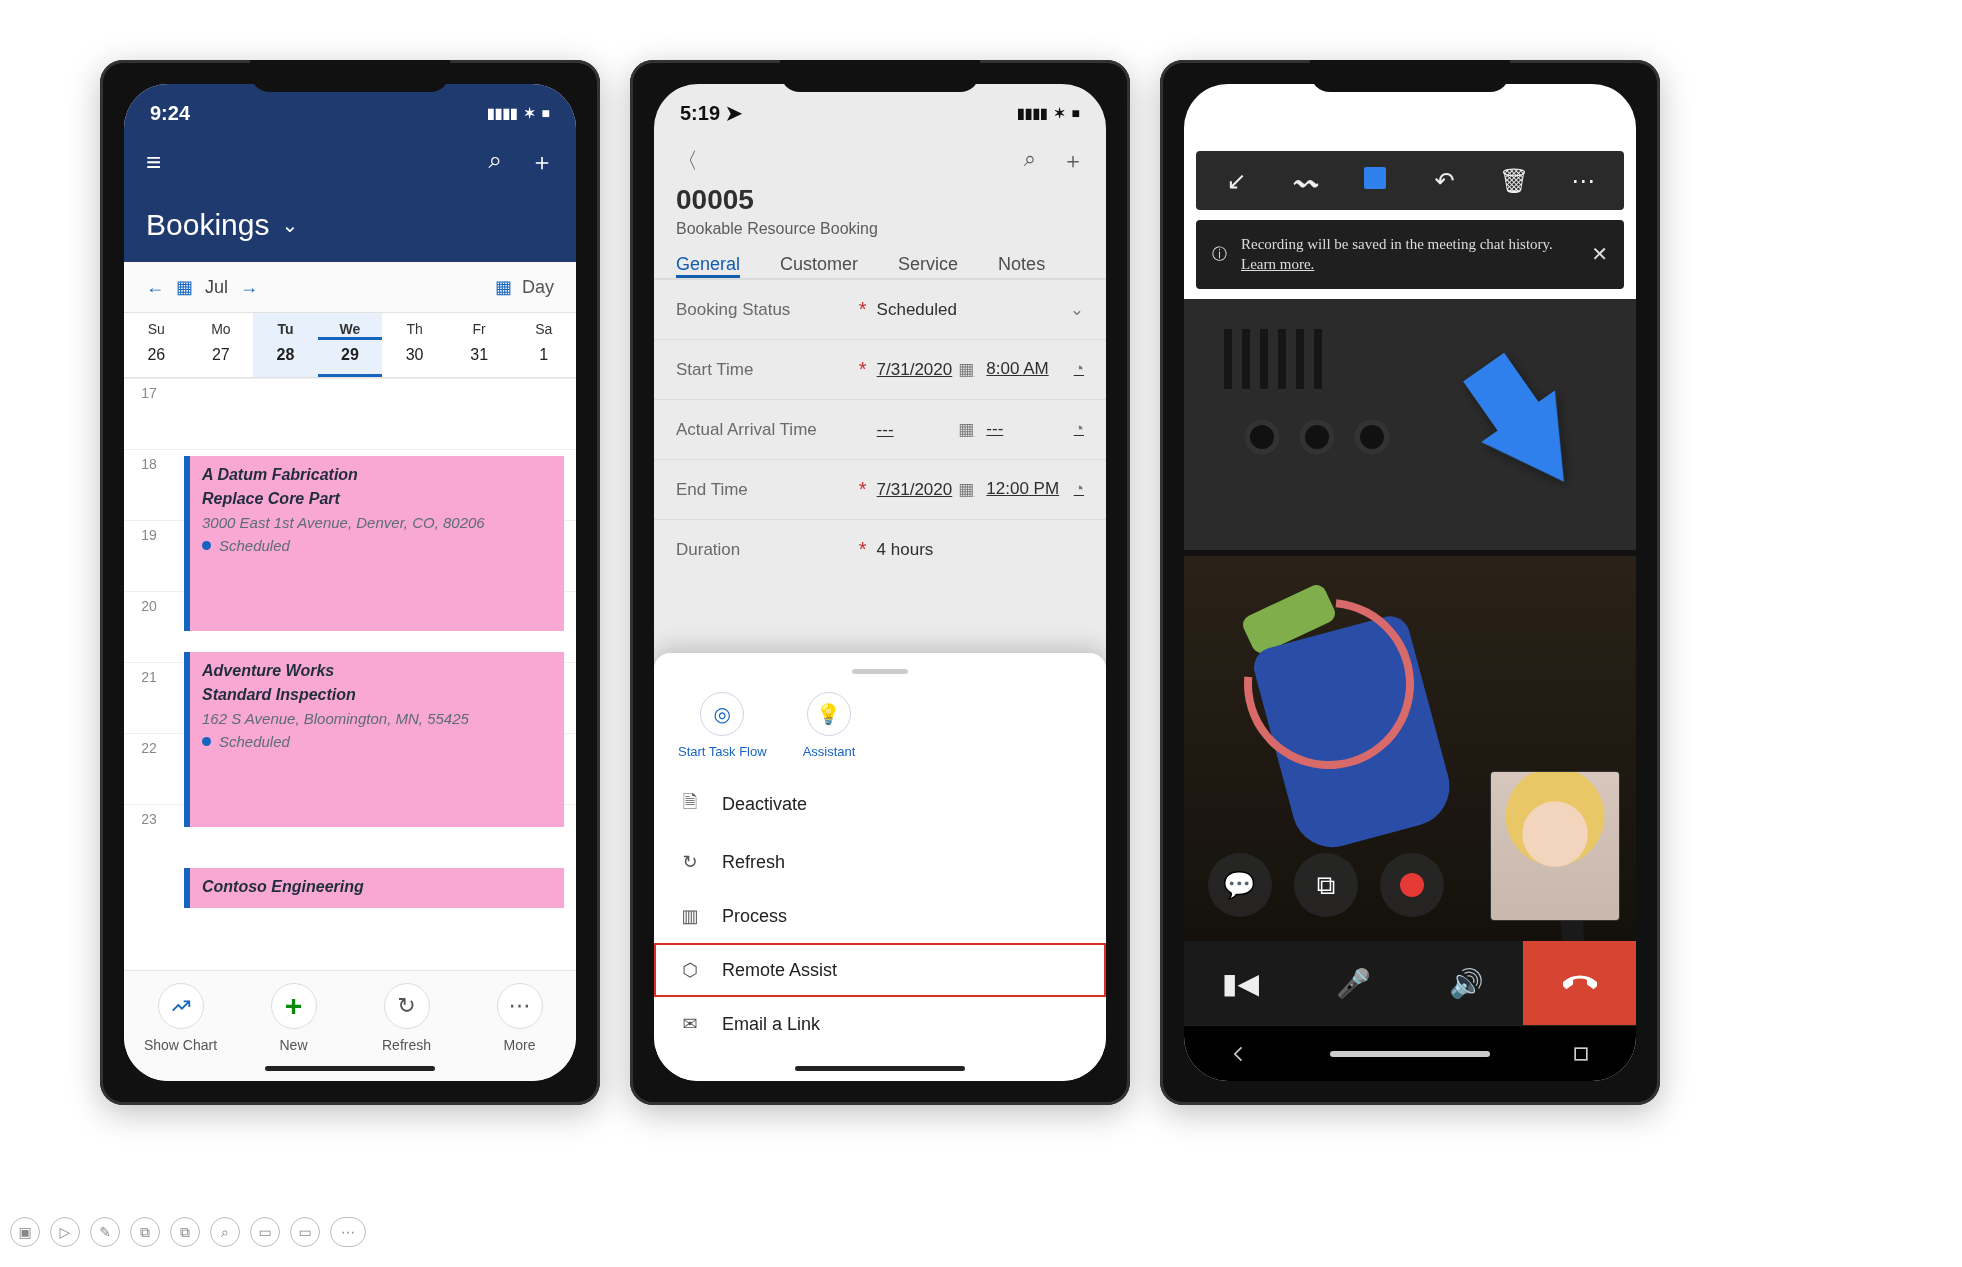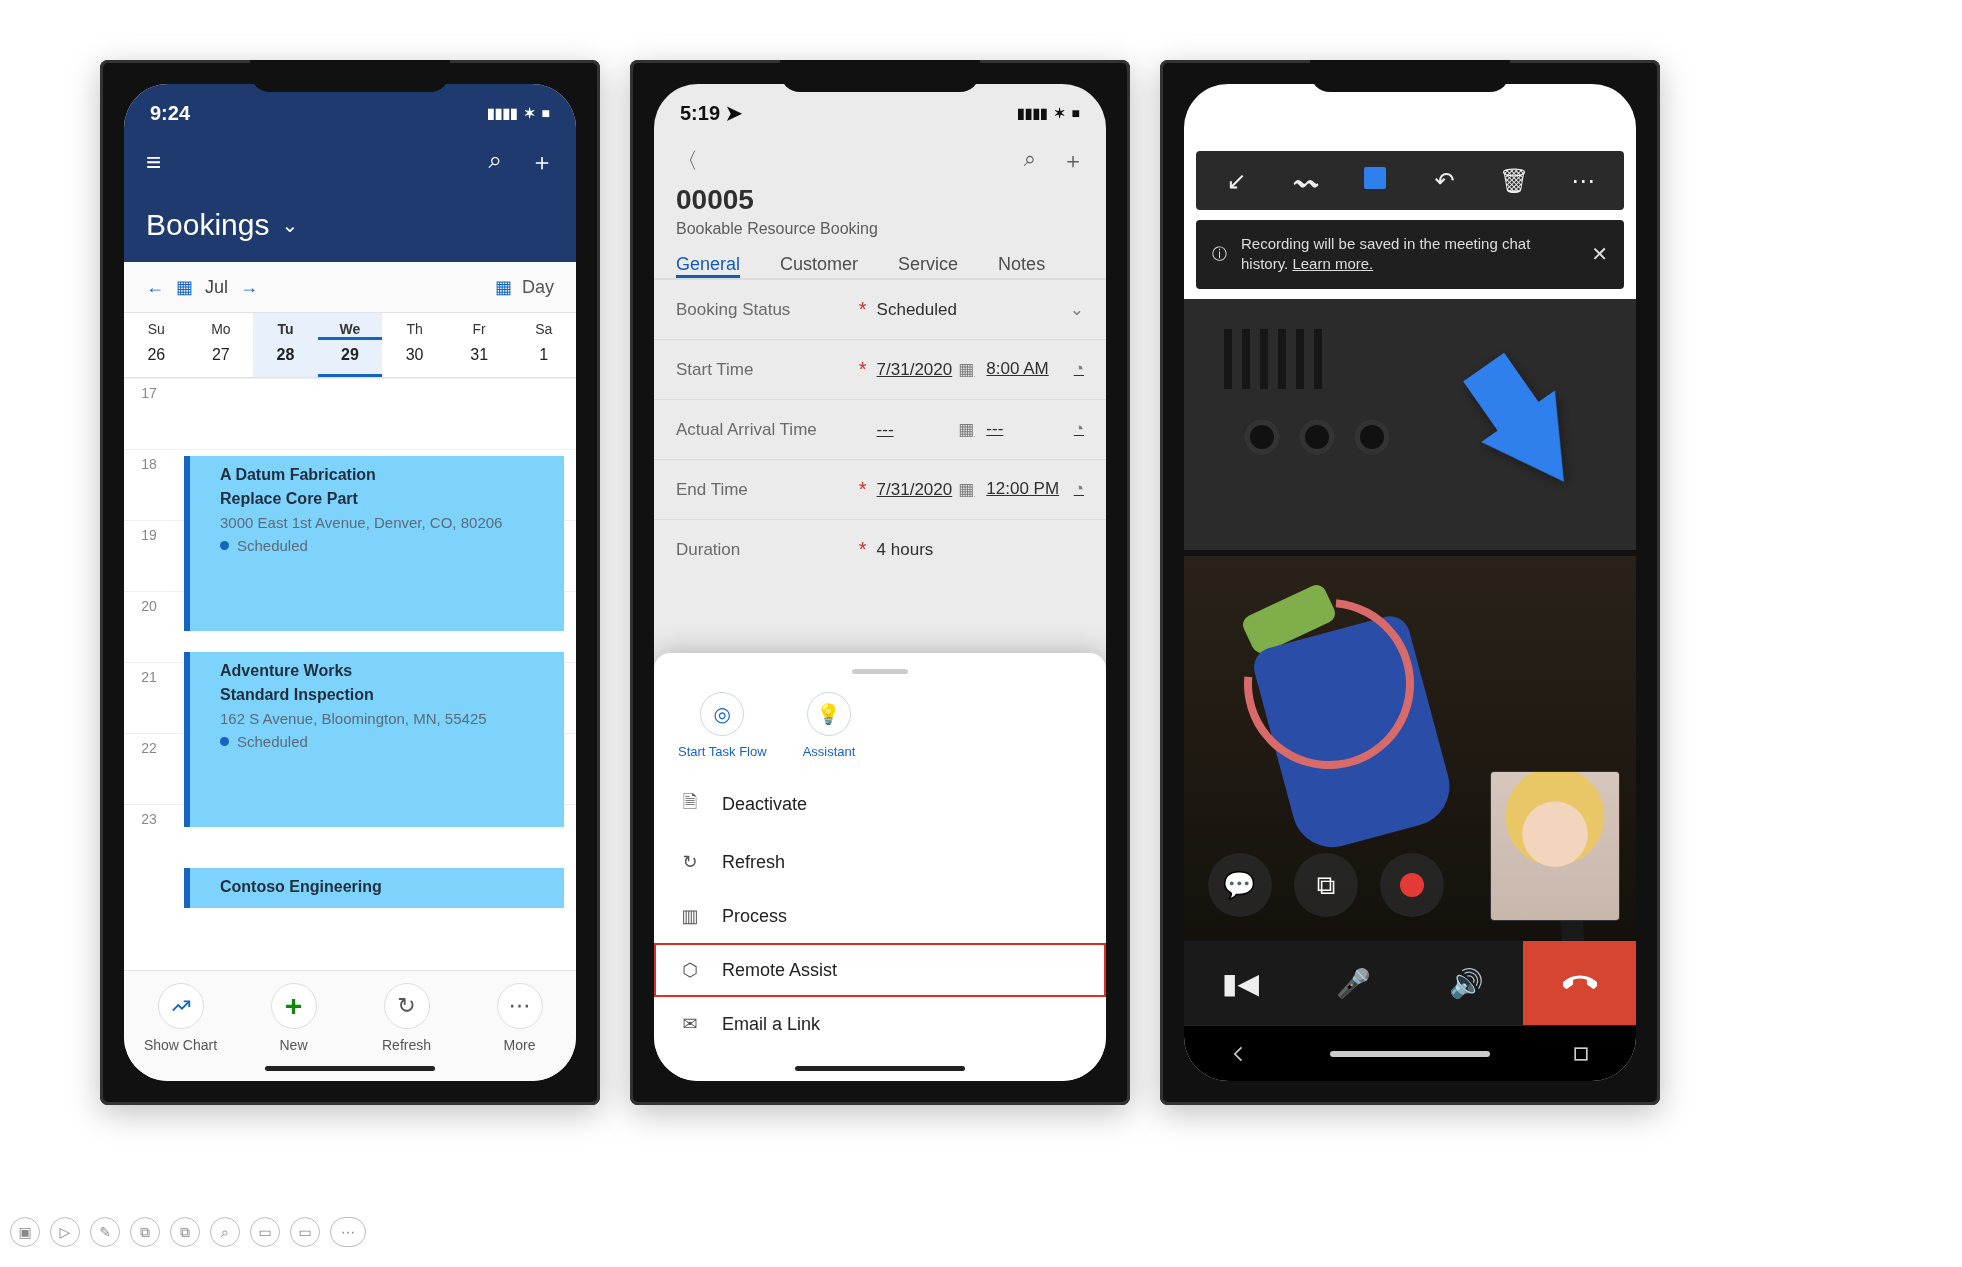--- a/index.html
+++ b/index.html
@@ -10,21 +10,21 @@
     height: 1267px;
     position: relative;
     overflow: hidden;
   }
   .stage { position: absolute; top: 60px; left: 100px; display: flex; gap: 30px; }
 
   
   .phone {
     width: 500px;
     height: 1045px;
-    border-radius: 8px;
+    border-radius: 23px;
     background: #111;
     padding: 24px;
     position: relative;
     box-shadow: 0 8px 32px rgba(0,0,0,.25), inset 0 0 0 3px #333;
   }
   .phone .screen {
     background: #fff;
     border-radius: 44px;
     width: 100%;
     height: 100%;
@@ -104,22 +104,22 @@
   .p1-days .cell.sel { background:#e8f1fb; }
   .p1-days .cell.sel.current { border-bottom: 3px solid #1565c0; }
   .p1-days .cell.sel .num, .p1-days .cell.sel .hd { font-weight:600; }
 
   .p1-sched { flex:1; background:#fff; position:relative; overflow:hidden; }
   .hour-row { display:flex; align-items:flex-start; border-top:1px solid #eee; }
   .hour-row .label { width:50px; color:#888; font-size:14px; text-align:center; padding-top:6px;}
   .hour-row .slot { flex:1; height:70px; }
   .booking-card {
     position:absolute; left:60px; right:12px;
-    background:#7dd3fc; border-left:6px solid #1565c0;
-    padding:10px 30px; font-size:16px;
+    background:#f9a8d4; border-left:6px solid #1565c0;
+    padding:10px 12px; font-size:16px;font-style:italic;
   }
   .booking-card .t { font-weight:700; color:#1f2d3d; margin-bottom:6px;}
   .booking-card .s { font-weight:700; color:#1f2d3d; margin:6px 0;}
   .booking-card .addr { color:#5c6b7a; font-size:15px; margin:6px 0;}
   .booking-card .status { color:#5c6b7a; font-size:15px; display:flex; gap:8px; align-items:center;}
   .dot { width:9px; height:9px; border-radius:50%; background:#1565c0; display:inline-block; }
 
   .p1-bottom {
     border-top:1px solid #e6e6e6;
     display:grid; grid-template-columns:repeat(4,1fr);
@@ -173,21 +173,21 @@
     background:#2a2a2a; margin:8px 12px 10px; border-radius:4px;
     display:flex; align-items:center; justify-content:space-around;
     padding:12px 6px; font-size:24px; color:#eee;
   }
   .p3-toolbar .tool { width:44px; text-align:center; }
   .sq-blue { width:22px; height:22px; background:#2f80ed; display:inline-block; border-radius:2px; }
   .p3-banner {
     background:#1f1f1f; margin:0 12px 10px; border-radius:4px;
     display:flex; align-items:center; gap:14px; padding:14px 16px; font-size:15px; color:#ddd;
   }
-  .p3-banner .txt { flex:1; line-height:1.35; }
+  .p3-banner .txt { flex:1; line-height:1.35;font-family:Liberation Serif, serif; }
   .p3-banner .txt .ln { text-decoration:underline; }
   .p3-video {
     flex:1; margin:0; position:relative; overflow:hidden;
     background: linear-gradient(180deg,#3a3225 0%, #2a2218 40%, #14110c 100%);
   }
   
   .scene-panel {
     position:absolute; top:0; left:0; right:0; height:40%;
     background:#2b2b2b;
     border-bottom:6px solid #111;

